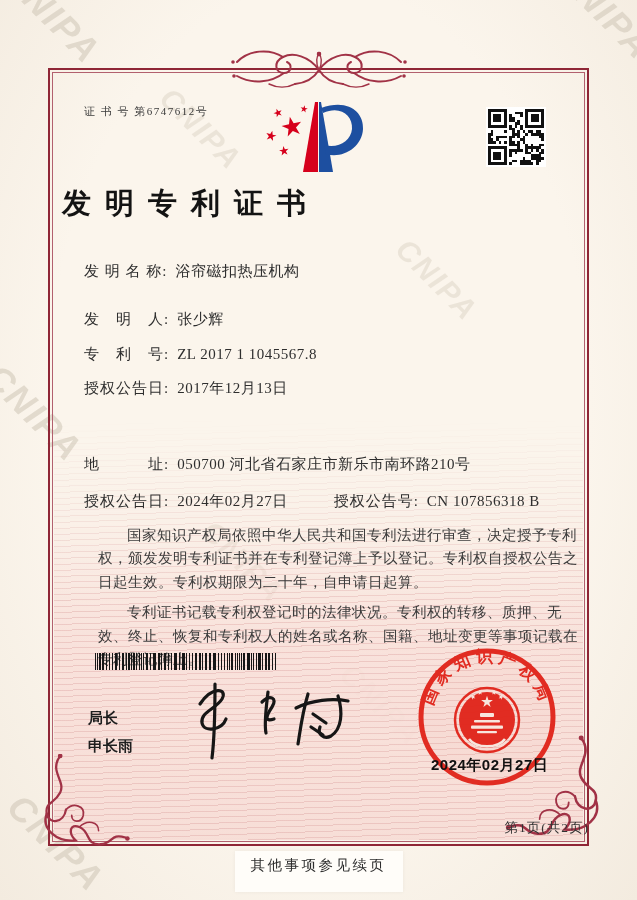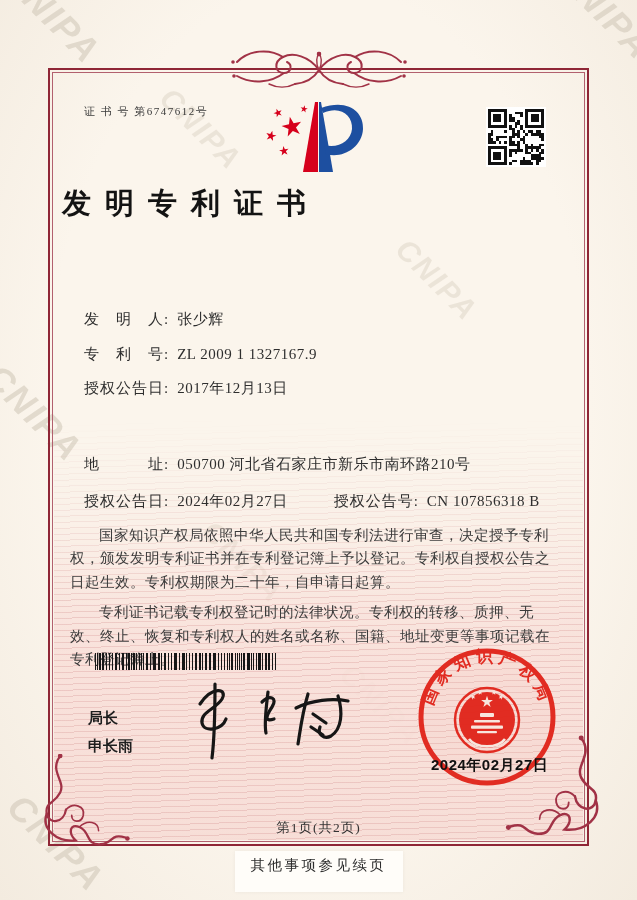--- a/index.html
+++ b/index.html
@@ -36,35 +36,35 @@
          font-size:29px;font-weight:bold;letter-spacing:14px;padding-left:14px;
          box-sizing:border-box;color:#131313;}
 
   
   .row{position:absolute;left:84px;z-index:5;font-size:15px;color:#2e2e2e;white-space:nowrap;}
   .row .lab{letter-spacing:1px;margin-right:8px;}
   .row .val{letter-spacing:.5px;}
   .grant-no{margin-left:46px;}
 
   
-  .body-text{position:absolute;left:70px;top:524px;width:482px;z-index:5;}
+  .body-text{position:absolute;left:98px;top:524px;width:482px;z-index:5;}
   .body-text p{margin:0 0 7px;font-size:14.5px;line-height:1.62;text-indent:2em;
                color:#3b3b3b;letter-spacing:.5px;}
 
   
   .barcode{position:absolute;left:95px;top:653px;z-index:5;}
   .officer-title{position:absolute;left:88px;top:709px;z-index:5;font-size:15px;font-weight:600;
         color:#1f1f1f;font-family:"Liberation Sans","DejaVu Sans",sans-serif;}
   .officer-name{position:absolute;left:88px;top:737px;z-index:5;font-size:15px;font-weight:600;
         color:#1f1f1f;font-family:"Liberation Sans","DejaVu Sans",sans-serif;}
   .signature{position:absolute;left:170px;top:672px;z-index:5;}
   .seal{position:absolute;left:414px;top:644px;z-index:5;opacity:.96;}
   .seal-date{position:absolute;left:431px;top:756px;z-index:6;font-size:15px;font-weight:bold;
         color:#101010;font-family:"Liberation Sans","DejaVu Sans",sans-serif;letter-spacing:.5px;}
-  .page-no{position:absolute;left:48px;top:819px;width:541px;text-align:center;z-index:5;
+  .page-no{position:absolute;left:48px;top:819px;width:541px;text-align:right;z-index:5;
         font-size:13.5px;color:#333;letter-spacing:1px;}
   .cont-note{position:absolute;left:50%;top:851px;transform:translateX(-50%);z-index:5;
         background:#fffdf9;padding:5px 16px 17px;font-size:14.5px;color:#2d2d2d;
         letter-spacing:2.5px;box-shadow:0 0 4px rgba(0,0,0,.05);white-space:nowrap;}
 </style>
 </head>
 <body>
 
 <div class="page">
 
@@ -356,25 +356,28 @@
       <rect x="12" y="20" width="1" height="1" fill="#111"></rect>
       <rect x="13" y="20" width="1" height="1" fill="#111"></rect>
       <rect x="14" y="20" width="1" height="1" fill="#111"></rect>
       <rect x="15" y="20" width="1" height="1" fill="#111"></rect>
       <rect x="16" y="20" width="1" height="1" fill="#111"></rect>
       <rect x="18" y="20" width="1" height="1" fill="#111"></rect>
     </svg>
 
   <div class="title">发明专利证书</div>
 
+  <div class="row" style="top:262px">
+    <span class="lab">发 明 名 称:</span><span class="val">浴帘磁扣热压机构</span>
+  </div>
   <div class="row" style="top:310px">
     <span class="lab">发　明　人:</span><span class="val">张少辉</span>
   </div>
   <div class="row" style="top:345px">
-    <span class="lab">专　利　号:</span><span class="val">ZL 2009 1 1327167.9</span>
+    <span class="lab">专　利　号:</span><span class="val">ZL 2017 1 1045567.8</span>
   </div>
   <div class="row" style="top:379px">
     <span class="lab">授权公告日:</span><span class="val">2017年12月13日</span>
   </div>
   <div class="row" style="top:455px">
     <span class="lab">地　　　址:</span><span class="val">050700 河北省石家庄市新乐市南环路210号</span>
   </div>
   <div class="row" style="top:492px">
     <span class="lab">授权公告日:</span><span class="val">2024年02月27日</span><span class="lab grant-no">授权公告号:</span><span class="val">CN 107856318 B</span>
   </div>

